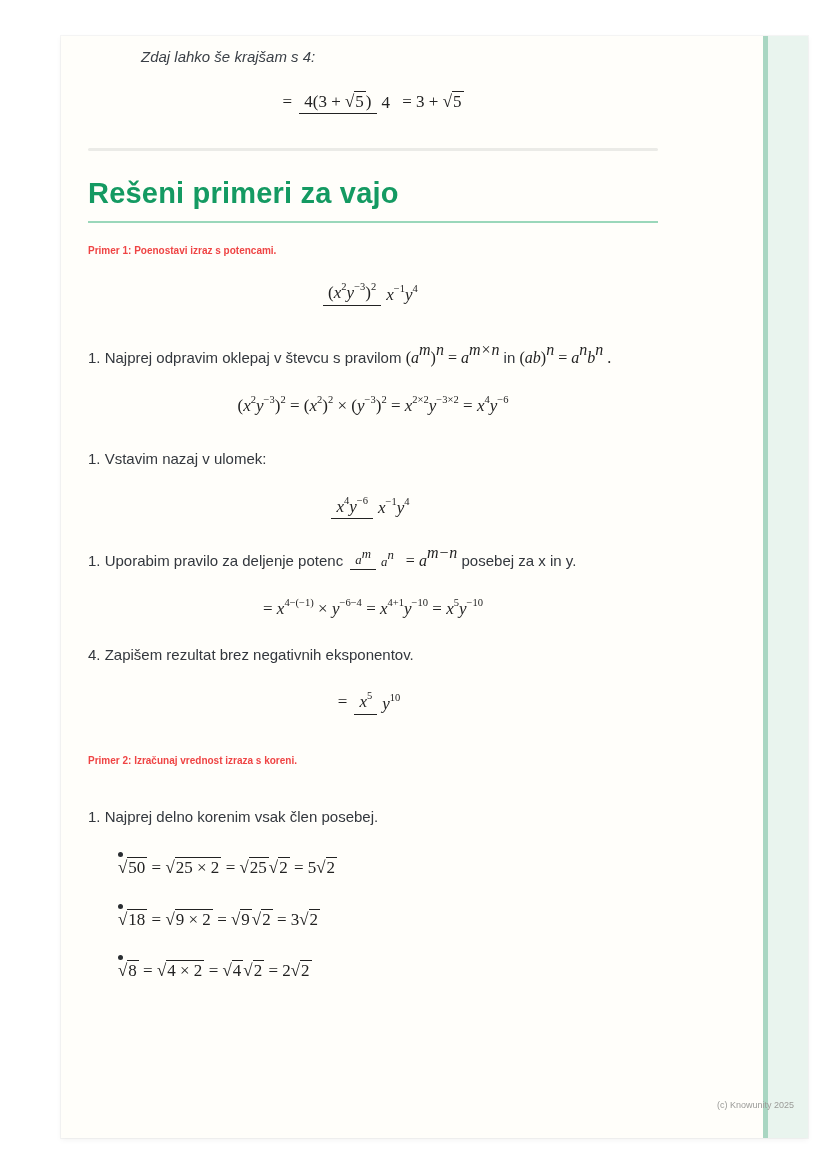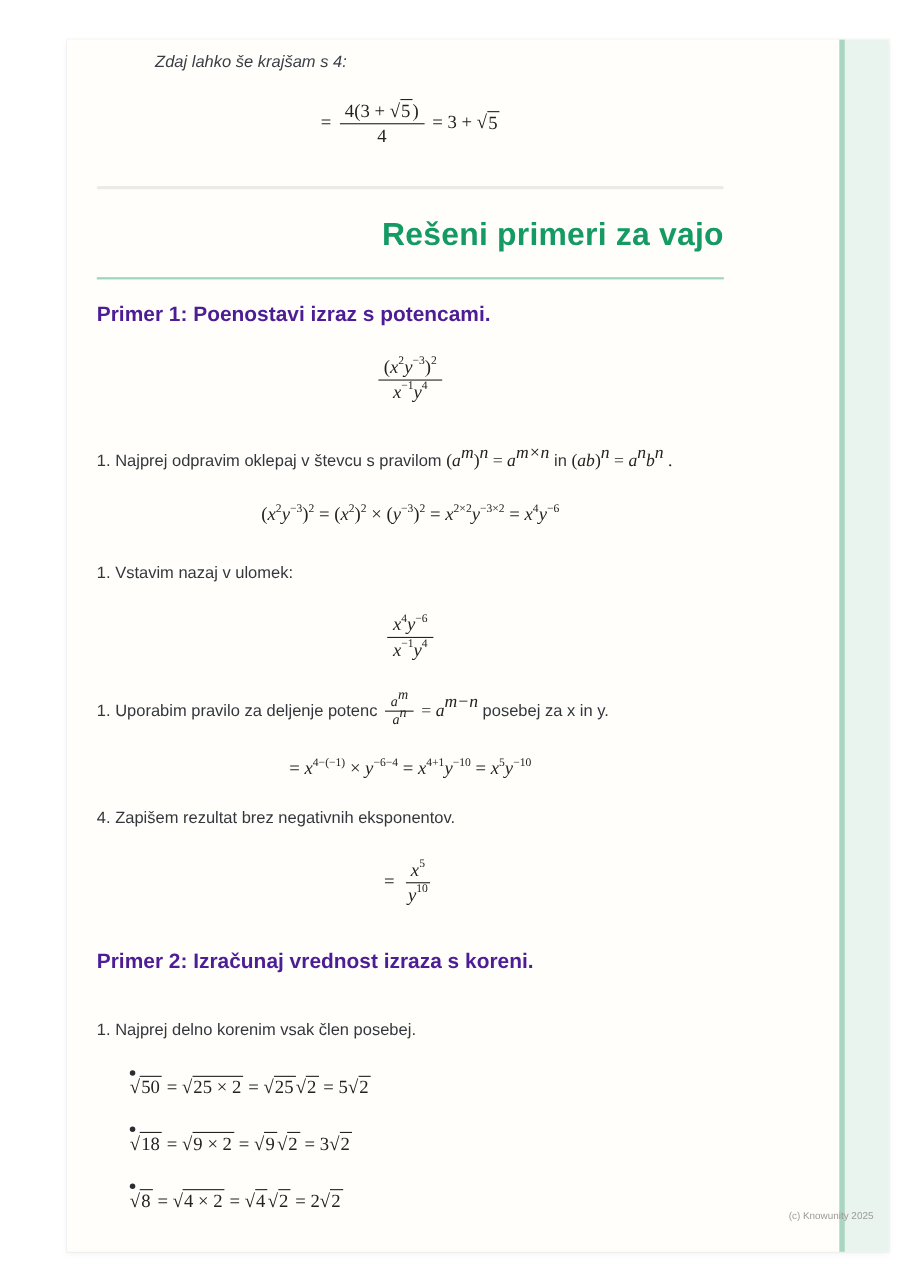--- a/index.html
+++ b/index.html
@@ -13,31 +13,31 @@
   .note{margin:12px 0 0 53px;font-style:italic;font-size:15px;color:#3a3f46;}
   .center{text-align:center;}
   .eq{font-family:"Liberation Serif","DejaVu Serif",serif;font-size:17px;color:#222;line-height:1.25;}
   .eq.display{margin-top:26px;}
   .line{font-size:15px;color:#33373d;line-height:1.45;}
   .line .mrm,.line .mi,.line .msup,.line .mfrac,.line .msqrt{font-family:"Liberation Serif","DejaVu Serif",serif;font-size:1.07em;color:#222;}
   .mrm{font-style:normal;}
   .mi{font-style:italic;}
   sup.msup{font-size:0.62em;line-height:0;position:relative;top:-0.12em;font-style:normal;}
   sup.msup.mi{font-style:italic;}
-  .mfrac{display:inline-flex;flex-direction:column;align-items:center;vertical-align:middle;
+  .mfrac{display:inline-flex;flex-direction:row;align-items:center;vertical-align:middle;
          line-height:1.2;margin:0 3px;text-align:center;}
   .mfrac .num{border-bottom:1.4px solid #222;padding:0 5px 1px;}
   .mfrac .den{padding:1px 5px 0;}
   .mfrac.small{font-size:0.8em;line-height:1.05;vertical-align:middle;}
   .msqrt{display:inline;white-space:nowrap;}
   .mrad{border-top:1.4px solid #222;padding:0 2px 0 1px;}
   .divider{height:3px;border:none;border-radius:2px;background:#ebebe7;margin:34px 0 0 0;}
   h1.section{margin:26px 0 0 0;font-size:29px;font-weight:700;color:#149a62;
-             padding-bottom:21px;border-bottom:2px solid #9ad7ba;letter-spacing:0.2px;text-align:right;}
-  .bold-line{margin-top:22px;font-weight:700;font-size:19px;color:#4c1d95;}
+             padding-bottom:11px;border-bottom:2px solid #9ad7ba;letter-spacing:0.2px;}
+  .bold-line{margin-top:22px;font-weight:700;font-size:10px;color:#ef4444;}
   .step{margin-top:30px;}
   .bullets{margin:8px 0 0 30px;padding:0;list-style:none;}
   .bullets li{display:flex;align-items:flex-start;margin-top:15px;flex-direction:column;}
   .dot{width:5px;height:5px;border-radius:50%;background:#2a2d31;margin:10px 15px 0 0;flex:none;}
   .footer{position:absolute;top:1064px;right:14px;font-size:9px;color:#9b9b98;z-index:3;}
   .mt22{margin-top:22px;} .mt32{margin-top:32px;} .mt36{margin-top:24px;}
   .mt18{margin-top:18px;} .mt20{margin-top:20px;} .mt40{margin-top:40px;}
 </style>
 </head>
 <body>

